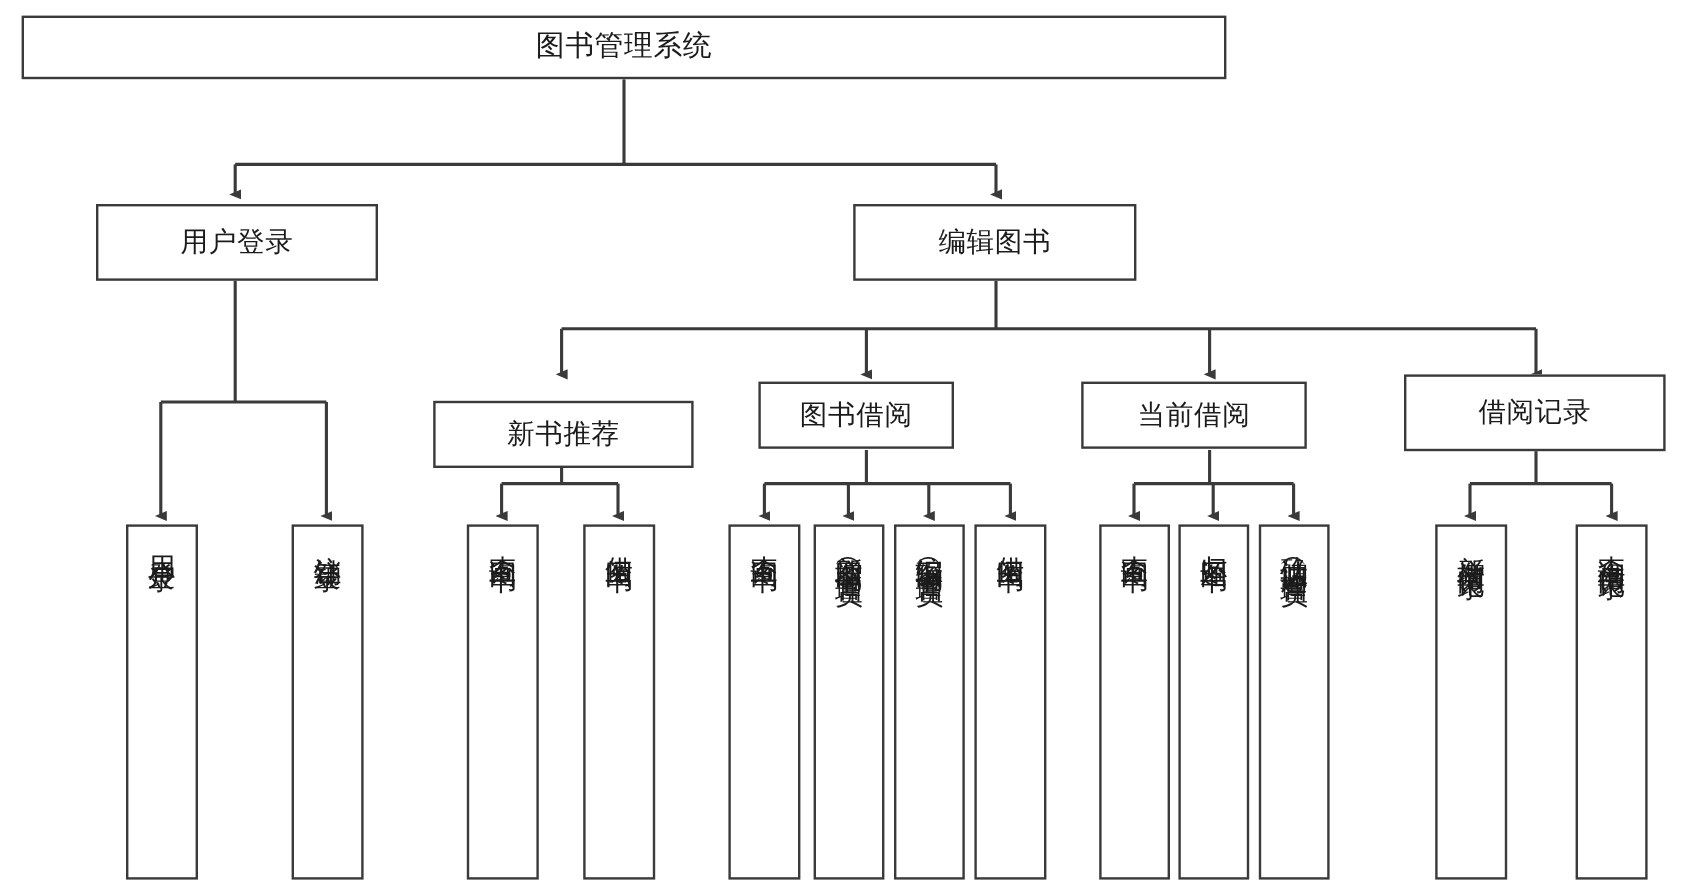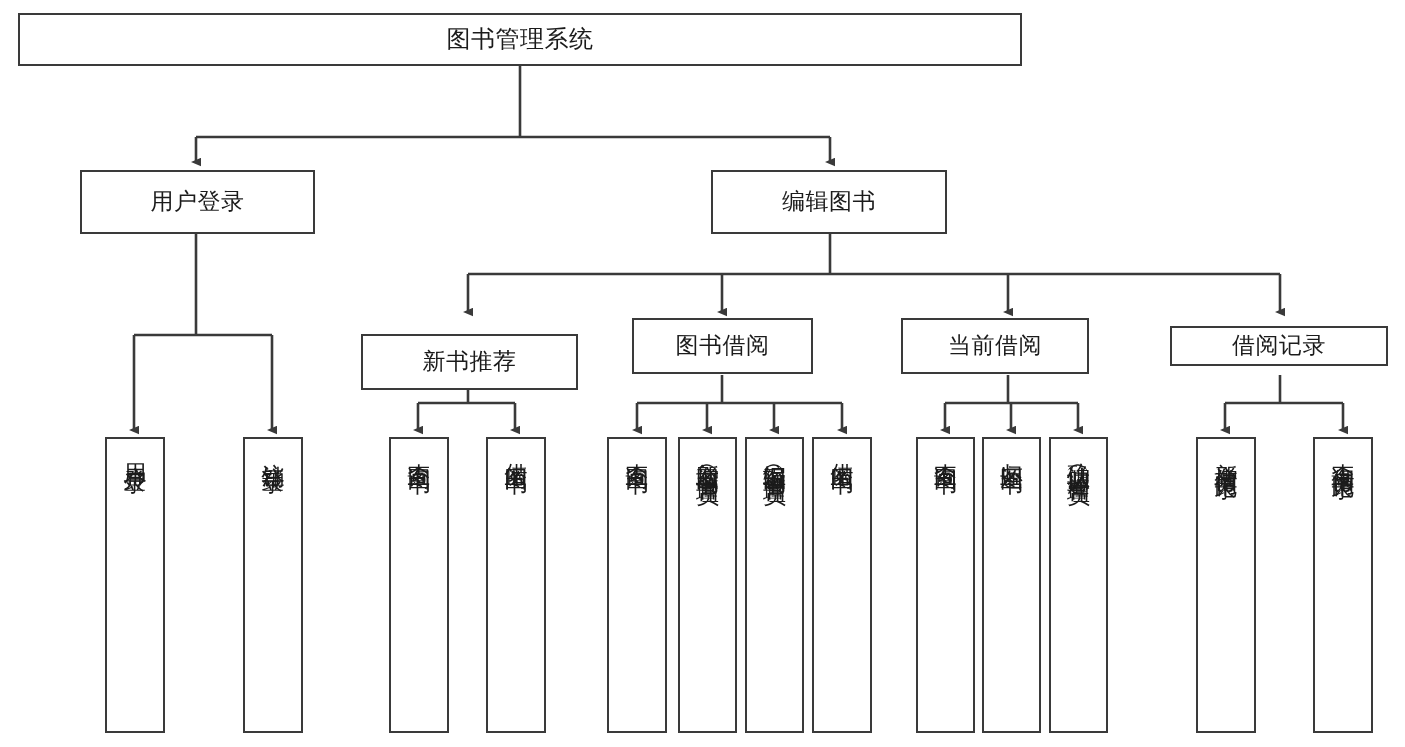--- a/index.html
+++ b/index.html
@@ -136,29 +136,29 @@
   </div>
 
   <div class="node horiz" style="left:711px; top:170px; width:236px; height:64px;">
     <span class="node-label">编辑图书</span>
   </div>
 
   <div class="node horiz" style="left:361px; top:318px; width:217px; height:56px;margin-top:16px;">
     <span class="node-label">新书推荐</span>
   </div>
 
-  <div class="node horiz" style="left:632px; top:318px; width:181px; height:56px;">
+  <div class="node horiz" style="left:632px; top:318px; width:163px; height:56px;">
     <span class="node-label">图书借阅</span>
   </div>
 
   <div class="node horiz" style="left:901px; top:318px; width:188px; height:56px;">
     <span class="node-label">当前借阅</span>
   </div>
 
-  <div class="node horiz" style="left:1170px; top:326px; width:218px; height:40px;font-family:Liberation Serif, serif;">
+  <div class="node horiz" style="left:1170px; top:312px; width:218px; height:64px;font-family:Liberation Serif, serif;">
     <span class="node-label">借阅记录</span>
   </div>
 
   <div class="node vert" style="left:105px; top:437px; width:60px; height:296px;">
     <span class="node-label">用户登录</span>
   </div>
   <div class="node vert" style="left:243px; top:437px; width:60px; height:296px;">
     <span class="node-label">注销登录</span>
   </div>
 

